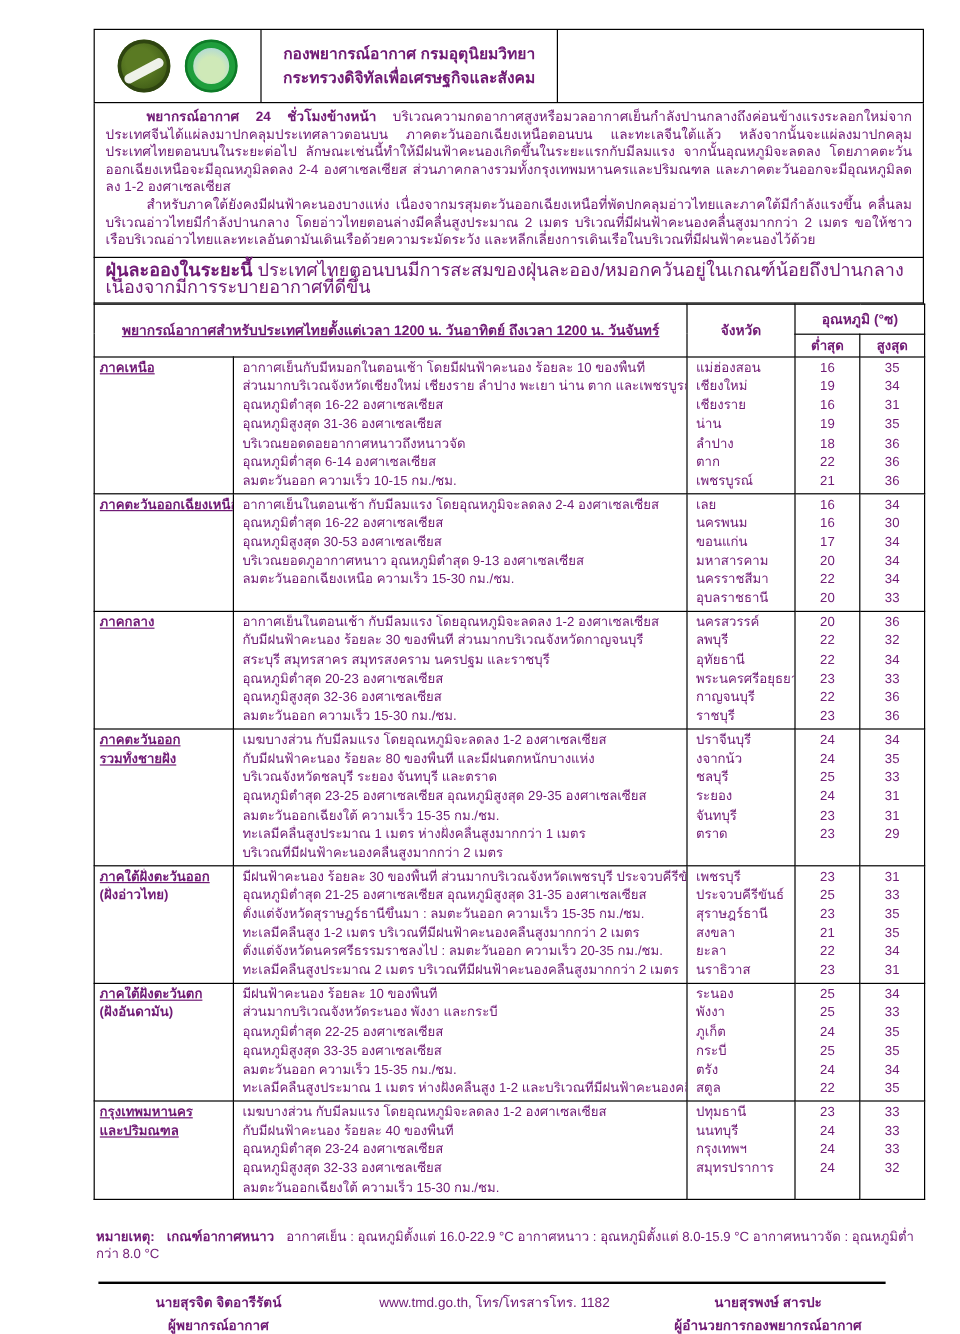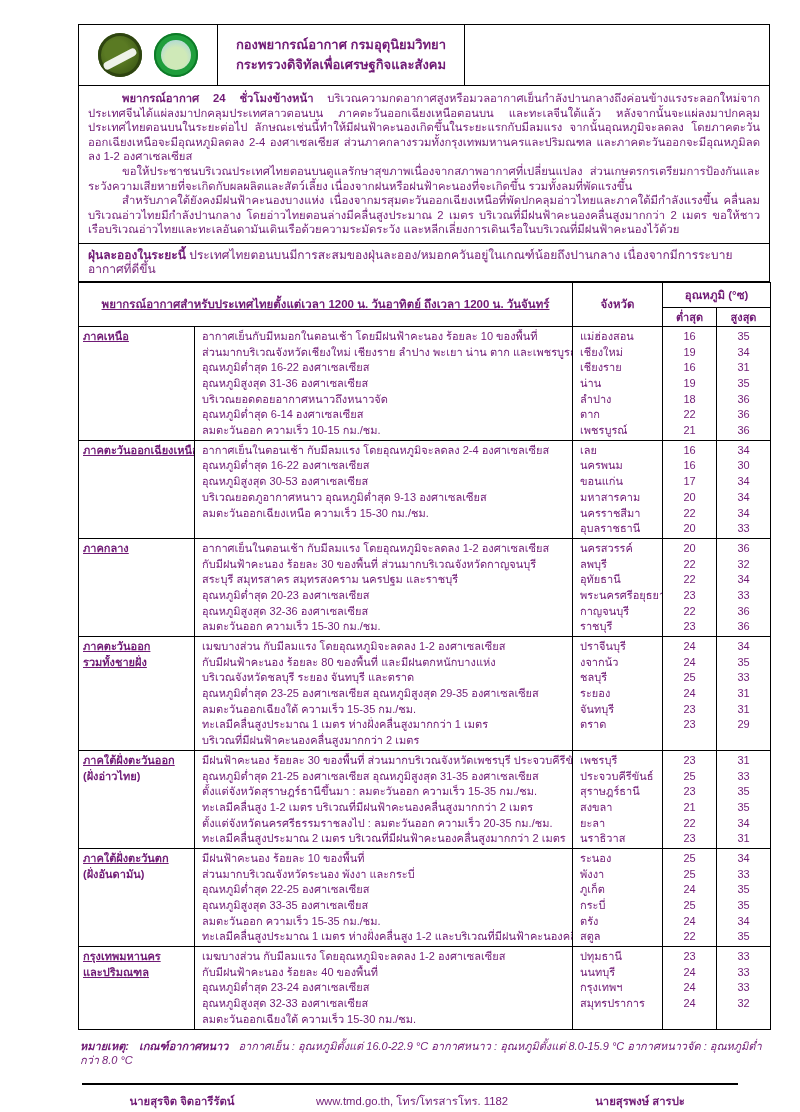--- a/index.html
+++ b/index.html
@@ -23,40 +23,40 @@
      font-weight:bold;font-size:13px;line-height:20px;}
   .top-title{flex:1;display:flex;flex-direction:column;justify-content:center;text-align:center;
      font-weight:bold;font-size:12.5px;line-height:17.5px;}
 
   
   .summary{border:1.6px solid #000;border-top:none;box-sizing:border-box;
      padding:5px 9px 6px;font-size:11.3px;line-height:14.6px;text-align:justify;}
   .summary p{margin:0;text-indent:34px;}
   .lead{font-weight:bold;}
   .dust{border:1.6px solid #000;border-top:none;box-sizing:border-box;
-     padding:4px 9px 5px;font-size:12px;line-height:14px;}
+     padding:4px 9px 5px;font-size:15px;line-height:14px;}
 
   
   table.fc{border-collapse:collapse;width:692px;border:1.6px solid #000;border-top:none;table-layout:fixed;}
   table.fc th, table.fc td{border:1px solid #000;padding:0;box-sizing:border-box;}
   th.title{font-weight:bold;text-decoration:underline;font-size:11.5px;text-align:center;}
   th.prov{font-weight:bold;font-size:11.5px;text-align:center;}
   th.temp{font-weight:bold;font-size:11.5px;height:25px;text-align:center;}
   th.minmax{font-weight:bold;font-size:11px;height:17px;text-align:center;}
   table.fc tbody td{vertical-align:top;padding:2px 0 1px;}
   .ln{height:15.7px;line-height:15.7px;font-size:11px;white-space:nowrap;overflow:hidden;}
   .region-cell{padding-left:4px !important;}
   .rname{font-weight:bold;}
   .u{text-decoration:underline;}
   .desc-cell{padding-left:7px !important;}
   .prov-cell{padding-left:7px !important;}
   .num-cell .ln{text-align:center;}
 
   
-  .note{margin-top:9px;font-size:11px;line-height:14px;padding-left:2px;font-style:italic;}
+  .note{margin-top:24px;font-size:11px;line-height:14px;padding-left:2px;}
   .note b{margin-right:10px;}
   .footer{margin-top:16px;margin-left:4px;width:656px;border-top:2px solid #000;
      padding-top:7px;display:flex;font-size:11.3px;line-height:19px;}
   .f-left{width:200px;text-align:center;font-weight:bold;}
   .f-center{width:260px;text-align:center;}
   .f-right{flex:1;text-align:center;font-weight:bold;}
 </style>
 </head>
 <body>
 
@@ -69,21 +69,20 @@
         <div class="logo logo-tmd"></div>
       </div>
       <div class="top-org">
         <div>กองพยากรณ์อากาศ กรมอุตุนิยมวิทยา</div>
         <div>กระทรวงดิจิทัลเพื่อเศรษฐกิจและสังคม</div>
       </div>
     </div>
 
     <div class="summary">
       <p><span class="lead">พยากรณ์อากาศ 24 ชั่วโมงข้างหน้า</span><span> บริเวณความกดอากาศสูงหรือมวลอากาศเย็นกำลังปานกลางถึงค่อนข้างแรงระลอกใหม่จากประเทศจีนได้แผ่ลงมาปกคลุมประเทศลาวตอนบน ภาคตะวันออกเฉียงเหนือตอนบน และทะเลจีนใต้แล้ว หลังจากนั้นจะแผ่ลงมาปกคลุมประเทศไทยตอนบนในระยะต่อไป ลักษณะเช่นนี้ทำให้มีฝนฟ้าคะนองเกิดขึ้นในระยะแรกกับมีลมแรง จากนั้นอุณหภูมิจะลดลง โดยภาคตะวันออกเฉียงเหนือจะมีอุณหภูมิลดลง 2-4 องศาเซลเซียส ส่วนภาคกลางรวมทั้งกรุงเทพมหานครและปริมณฑล และภาคตะวันออกจะมีอุณหภูมิลดลง 1-2 องศาเซลเซียส</span></p>
-      <p>ขอให้ประชาชนบริเวณประเทศไทยตอนบนดูแลรักษาสุขภาพเนื่องจากสภาพอากาศที่เปลี่ยนแปลง ส่วนเกษตรกรเตรียมการป้องกันและระวังความเสียหายที่จะเกิดกับผลผลิตและสัตว์เลี้ยง เนื่องจากฝนหรือฝนฟ้าคะนองที่จะเกิดขึ้น รวมทั้งลมที่พัดแรงขึ้น</p>
       <p>สำหรับภาคใต้ยังคงมีฝนฟ้าคะนองบางแห่ง เนื่องจากมรสุมตะวันออกเฉียงเหนือที่พัดปกคลุมอ่าวไทยและภาคใต้มีกำลังแรงขึ้น คลื่นลมบริเวณอ่าวไทยมีกำลังปานกลาง โดยอ่าวไทยตอนล่างมีคลื่นสูงประมาณ 2 เมตร บริเวณที่มีฝนฟ้าคะนองคลื่นสูงมากกว่า 2 เมตร ขอให้ชาวเรือบริเวณอ่าวไทยและทะเลอันดามันเดินเรือด้วยความระมัดระวัง และหลีกเลี่ยงการเดินเรือในบริเวณที่มีฝนฟ้าคะนองไว้ด้วย</p>
     </div>
 
     <div class="dust">
       <span class="lead">ฝุ่นละอองในระยะนี้</span><span> ประเทศไทยตอนบนมีการสะสมของฝุ่นละออง/หมอกควันอยู่ในเกณฑ์น้อยถึงปานกลาง เนื่องจากมีการระบายอากาศที่ดีขึ้น</span>
     </div>
 
     <table class="fc">
       <colgroup>
         <col style="width:116px">

